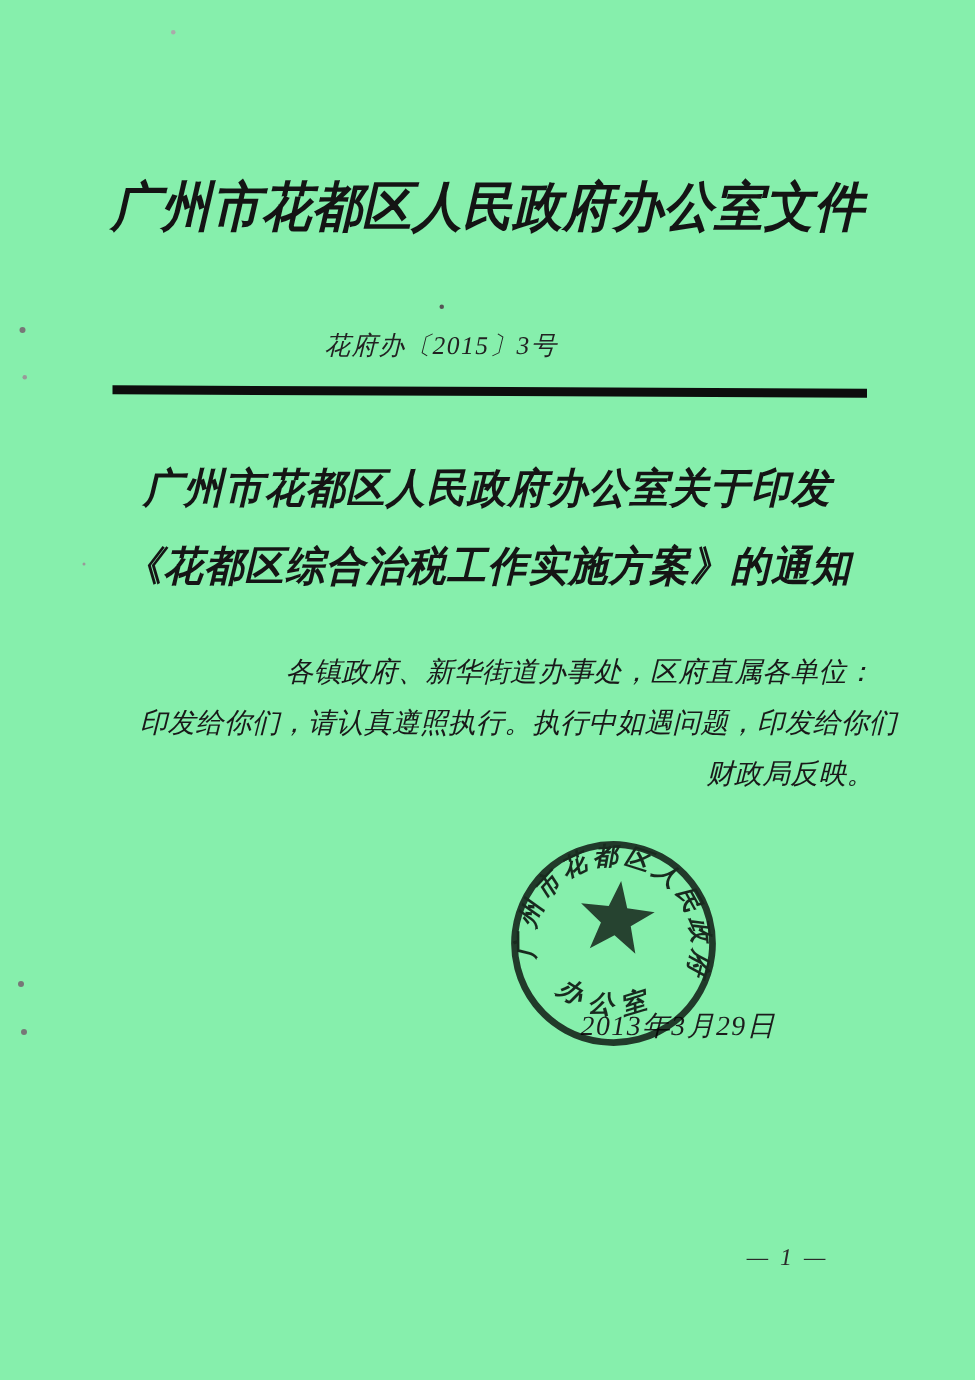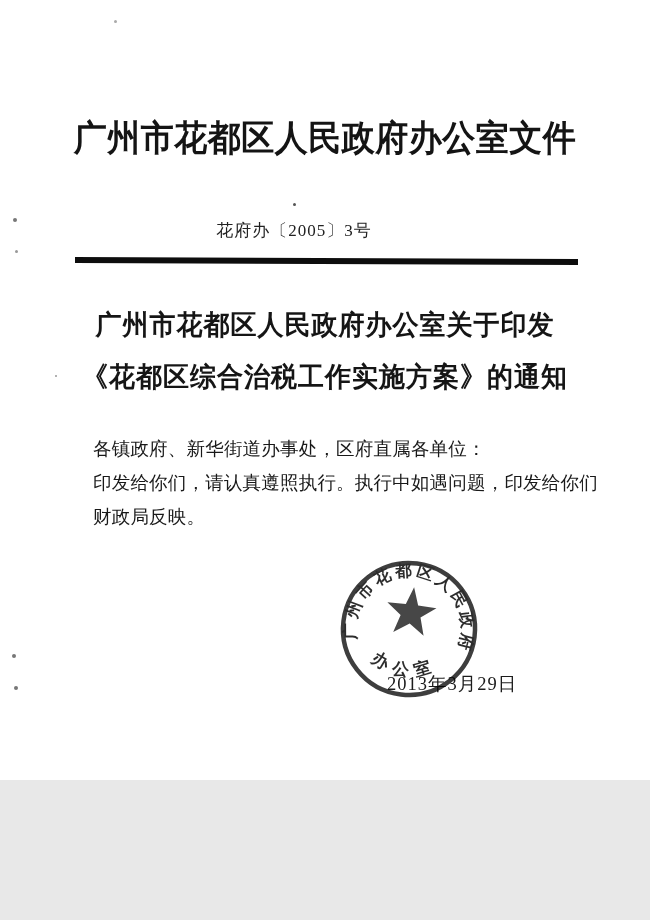--- a/index.html
+++ b/index.html
@@ -1,23 +1,24 @@
 <!DOCTYPE html>
 <html><head>
 <meta charset="utf-8">
 <style>
   html,body{margin:0;padding:0;background:#e8e8e8;}
   .page{
     position:relative;
-    width:650px;height:780px;
+    width:650px;height:920px;
     margin:0 auto;
-    background:#ffffff;
+    background:#86efac;
     color:#1a1a1a;
     font-family:"Liberation Serif","DejaVu Serif",serif;
     overflow:hidden;
+    font-style:italic;
   }
   .doc-title{
     position:absolute;top:116px;left:0;width:650px;
     text-align:center;
     font-size:33px;font-weight:bold;letter-spacing:0.5px;
     color:#141414;
     transform:scaleY(1.08);
     margin:0;
   }
   .doc-number{
@@ -37,21 +38,21 @@
     color:#151515;margin:0;
     transform:scaleY(1.05);
   }
   .subject.line1{top:308px;}
   .subject.line2{top:360px;}
   .body-block{
     position:absolute;left:93px;top:433px;width:490px;
     font-size:18.5px;line-height:33.8px;color:#191919;
     letter-spacing:0.2px;
   }
-  .body-line{white-space:nowrap;}
+  .body-line{white-space:nowrap;text-align:right;}
   .body-line.indent{padding-left:31px;}
   .signature{
     position:absolute;left:301px;top:642px;
     font-size:18.5px;letter-spacing:0.5px;color:#1c1c1c;
     white-space:nowrap;
   }
   .sign-date{
     position:absolute;left:347px;top:671px;
     font-size:18.5px;letter-spacing:1px;color:#1c1c1c;
     white-space:nowrap;
@@ -85,21 +86,21 @@
 
   <div class="speck s1"></div>
   <div class="speck s2"></div>
   <div class="speck s3"></div>
   <div class="speck s4"></div>
   <div class="speck s5"></div>
   <div class="speck s6"></div>
   <div class="speck s7"></div>
 
   <h1 class="doc-title">广州市花都区人民政府办公室文件</h1>
-  <div class="doc-number">花府办〔2005〕3号</div>
+  <div class="doc-number">花府办〔2015〕3号</div>
   <div class="rule"></div>
 
   <h2 class="subject line1">广州市花都区人民政府办公室关于印发</h2>
   <h2 class="subject line2">《花都区综合治税工作实施方案》的通知</h2>
 
   <div class="body-block">
     <div class="body-line">各镇政府、新华街道办事处，区府直属各单位：</div>
     <div class="body-line">印发给你们，请认真遵照执行。执行中如遇问题，印发给你们</div>
     <div class="body-line">财政局反映。</div>
   </div>

